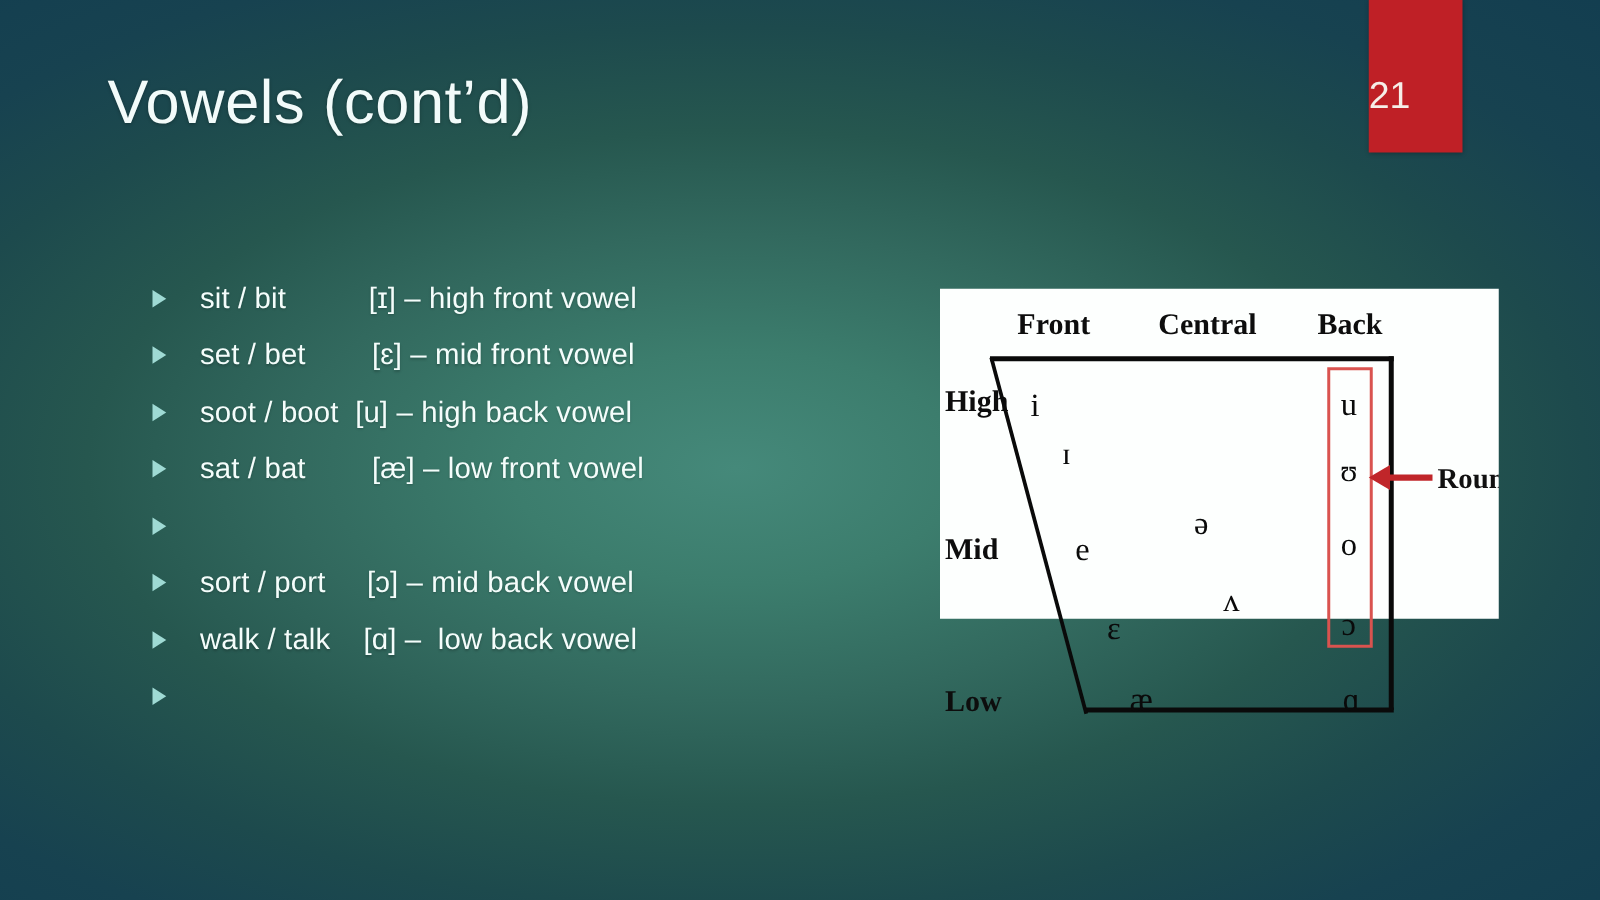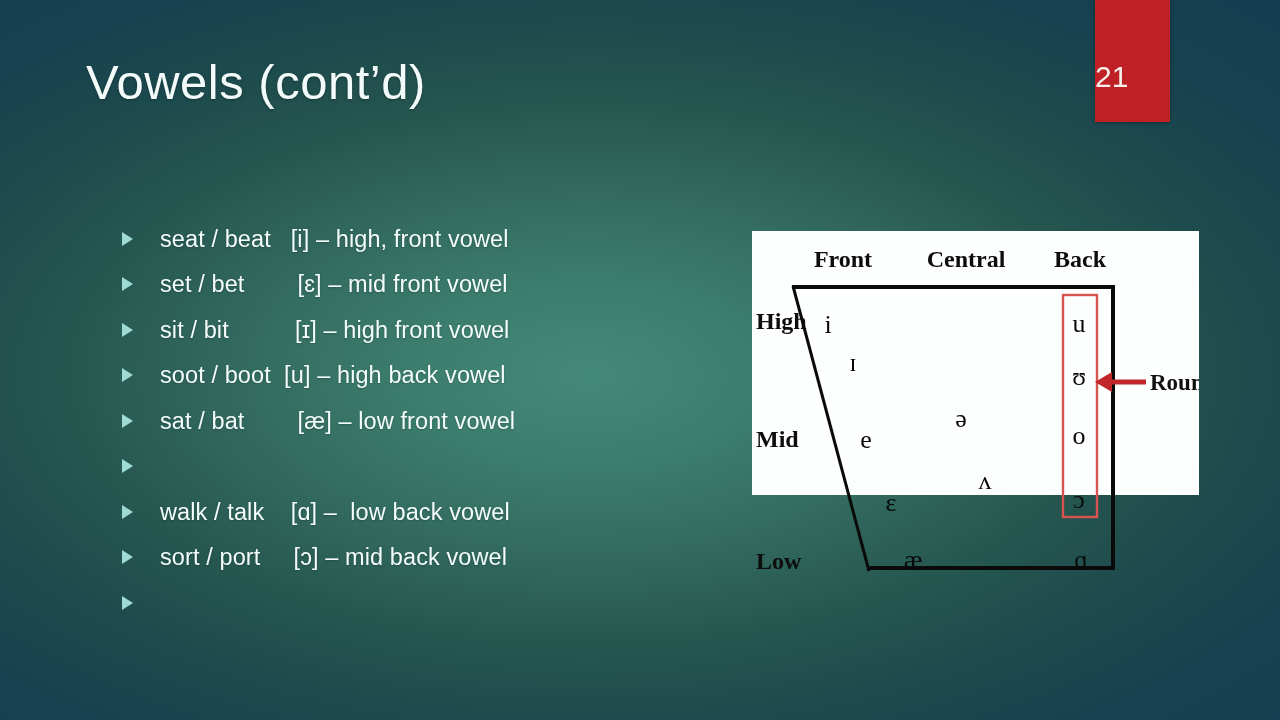--- a/index.html
+++ b/index.html
@@ -114,48 +114,44 @@
 
   <div id="title">Vowels (cont’d)</div>
 
   <div id="badge">
     <div id="badge-num">21</div>
   </div>
 
   <div id="bullets">
       <div class="bullet-row">
         <span class="bullet-marker"></span>
-        <span class="bullet-text">seat / beat   [i] – high, front vowel</span>
+        <span class="bullet-text">sit / bit          [ɪ] – high front vowel</span>
       </div>
       <div class="bullet-row">
         <span class="bullet-marker"></span>
         <span class="bullet-text">set / bet        [ɛ] – mid front vowel</span>
       </div>
       <div class="bullet-row">
         <span class="bullet-marker"></span>
-        <span class="bullet-text">sit / bit          [ɪ] – high front vowel</span>
-      </div>
-      <div class="bullet-row">
-        <span class="bullet-marker"></span>
         <span class="bullet-text">soot / boot  [u] – high back vowel</span>
       </div>
       <div class="bullet-row">
         <span class="bullet-marker"></span>
         <span class="bullet-text">sat / bat        [æ] – low front vowel</span>
       </div>
       <div class="bullet-row">
         <span class="bullet-marker"></span>
       </div>
       <div class="bullet-row">
         <span class="bullet-marker"></span>
+        <span class="bullet-text">sort / port     [ɔ] – mid back vowel</span>
+      </div>
+      <div class="bullet-row">
+        <span class="bullet-marker"></span>
         <span class="bullet-text">walk / talk    [ɑ] –  low back vowel</span>
-      </div>
-      <div class="bullet-row">
-        <span class="bullet-marker"></span>
-        <span class="bullet-text">sort / port     [ɔ] – mid back vowel</span>
       </div>
       <div class="bullet-row">
         <span class="bullet-marker"></span>
       </div>
     </div>
 
   <div id="chart-panel">
     <svg id="chart-svg" width="447" height="360" viewBox="0 0 447 360" xmlns="http://www.w3.org/2000/svg">
 
       <text class="hdr" id="hdr-front" x="91" y="36" text-anchor="middle" font-family="Liberation Serif, serif" font-size="24" font-weight="bold" fill="#0d0d0d">Front</text>

